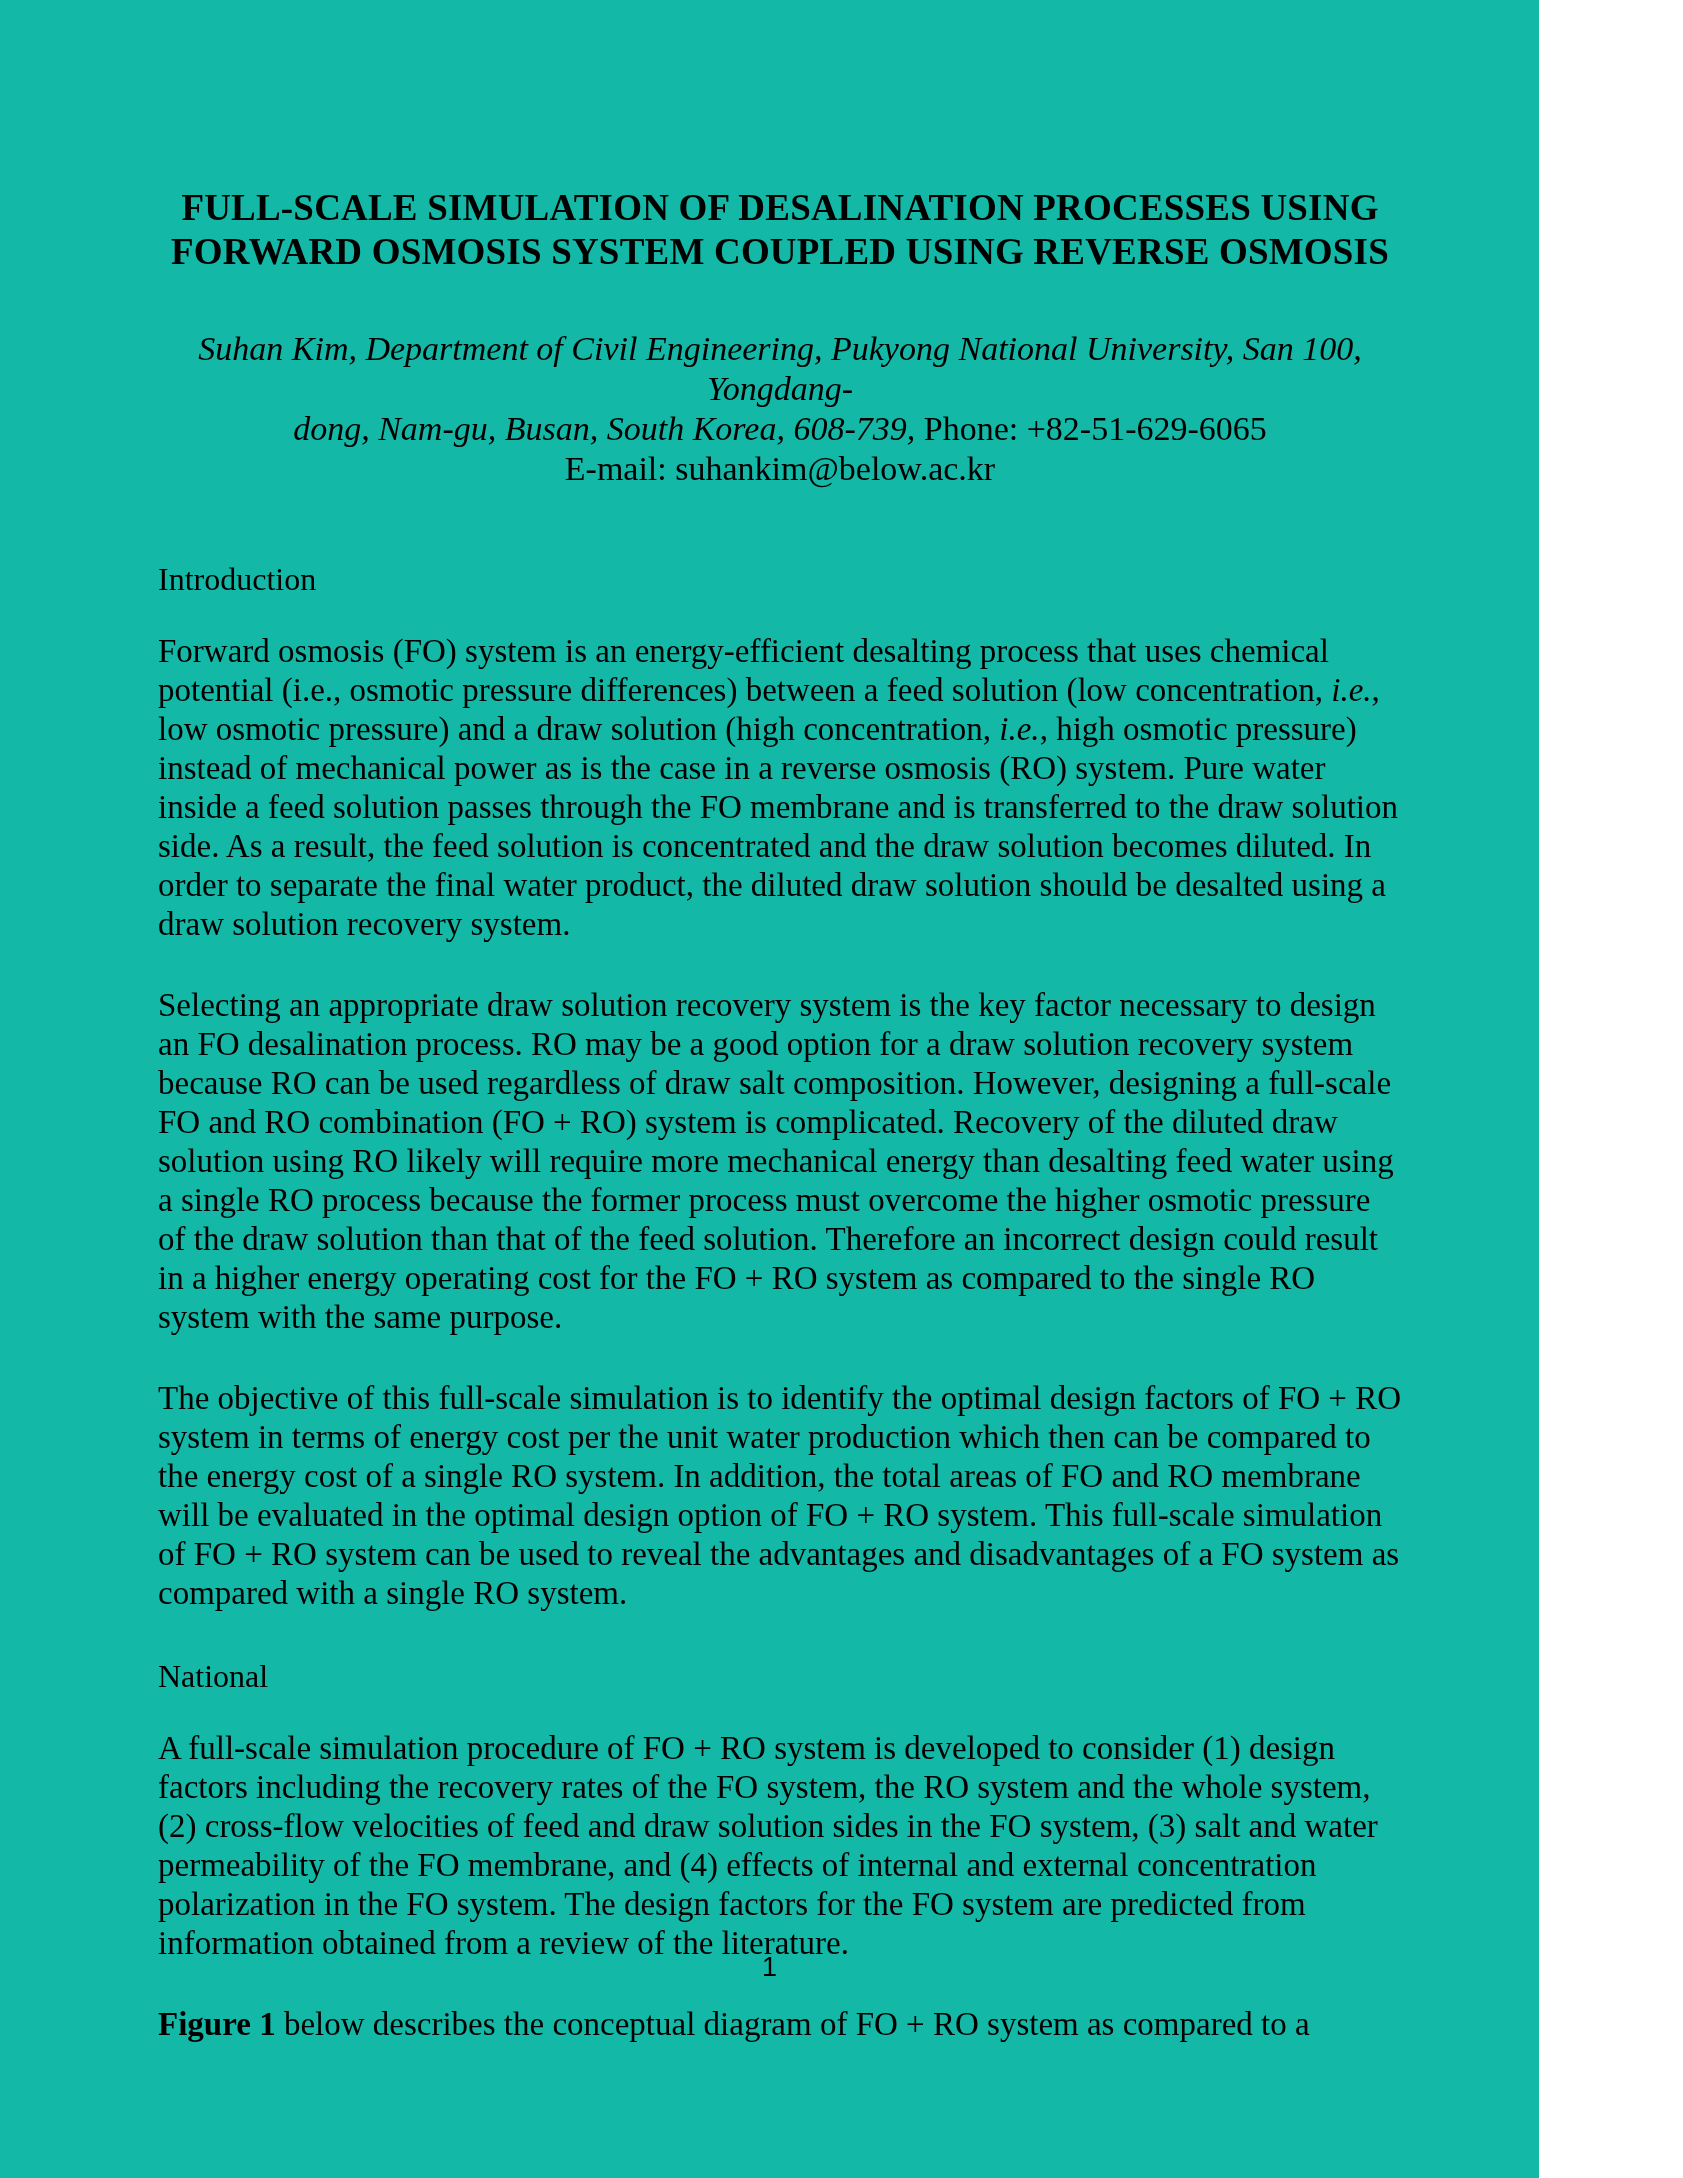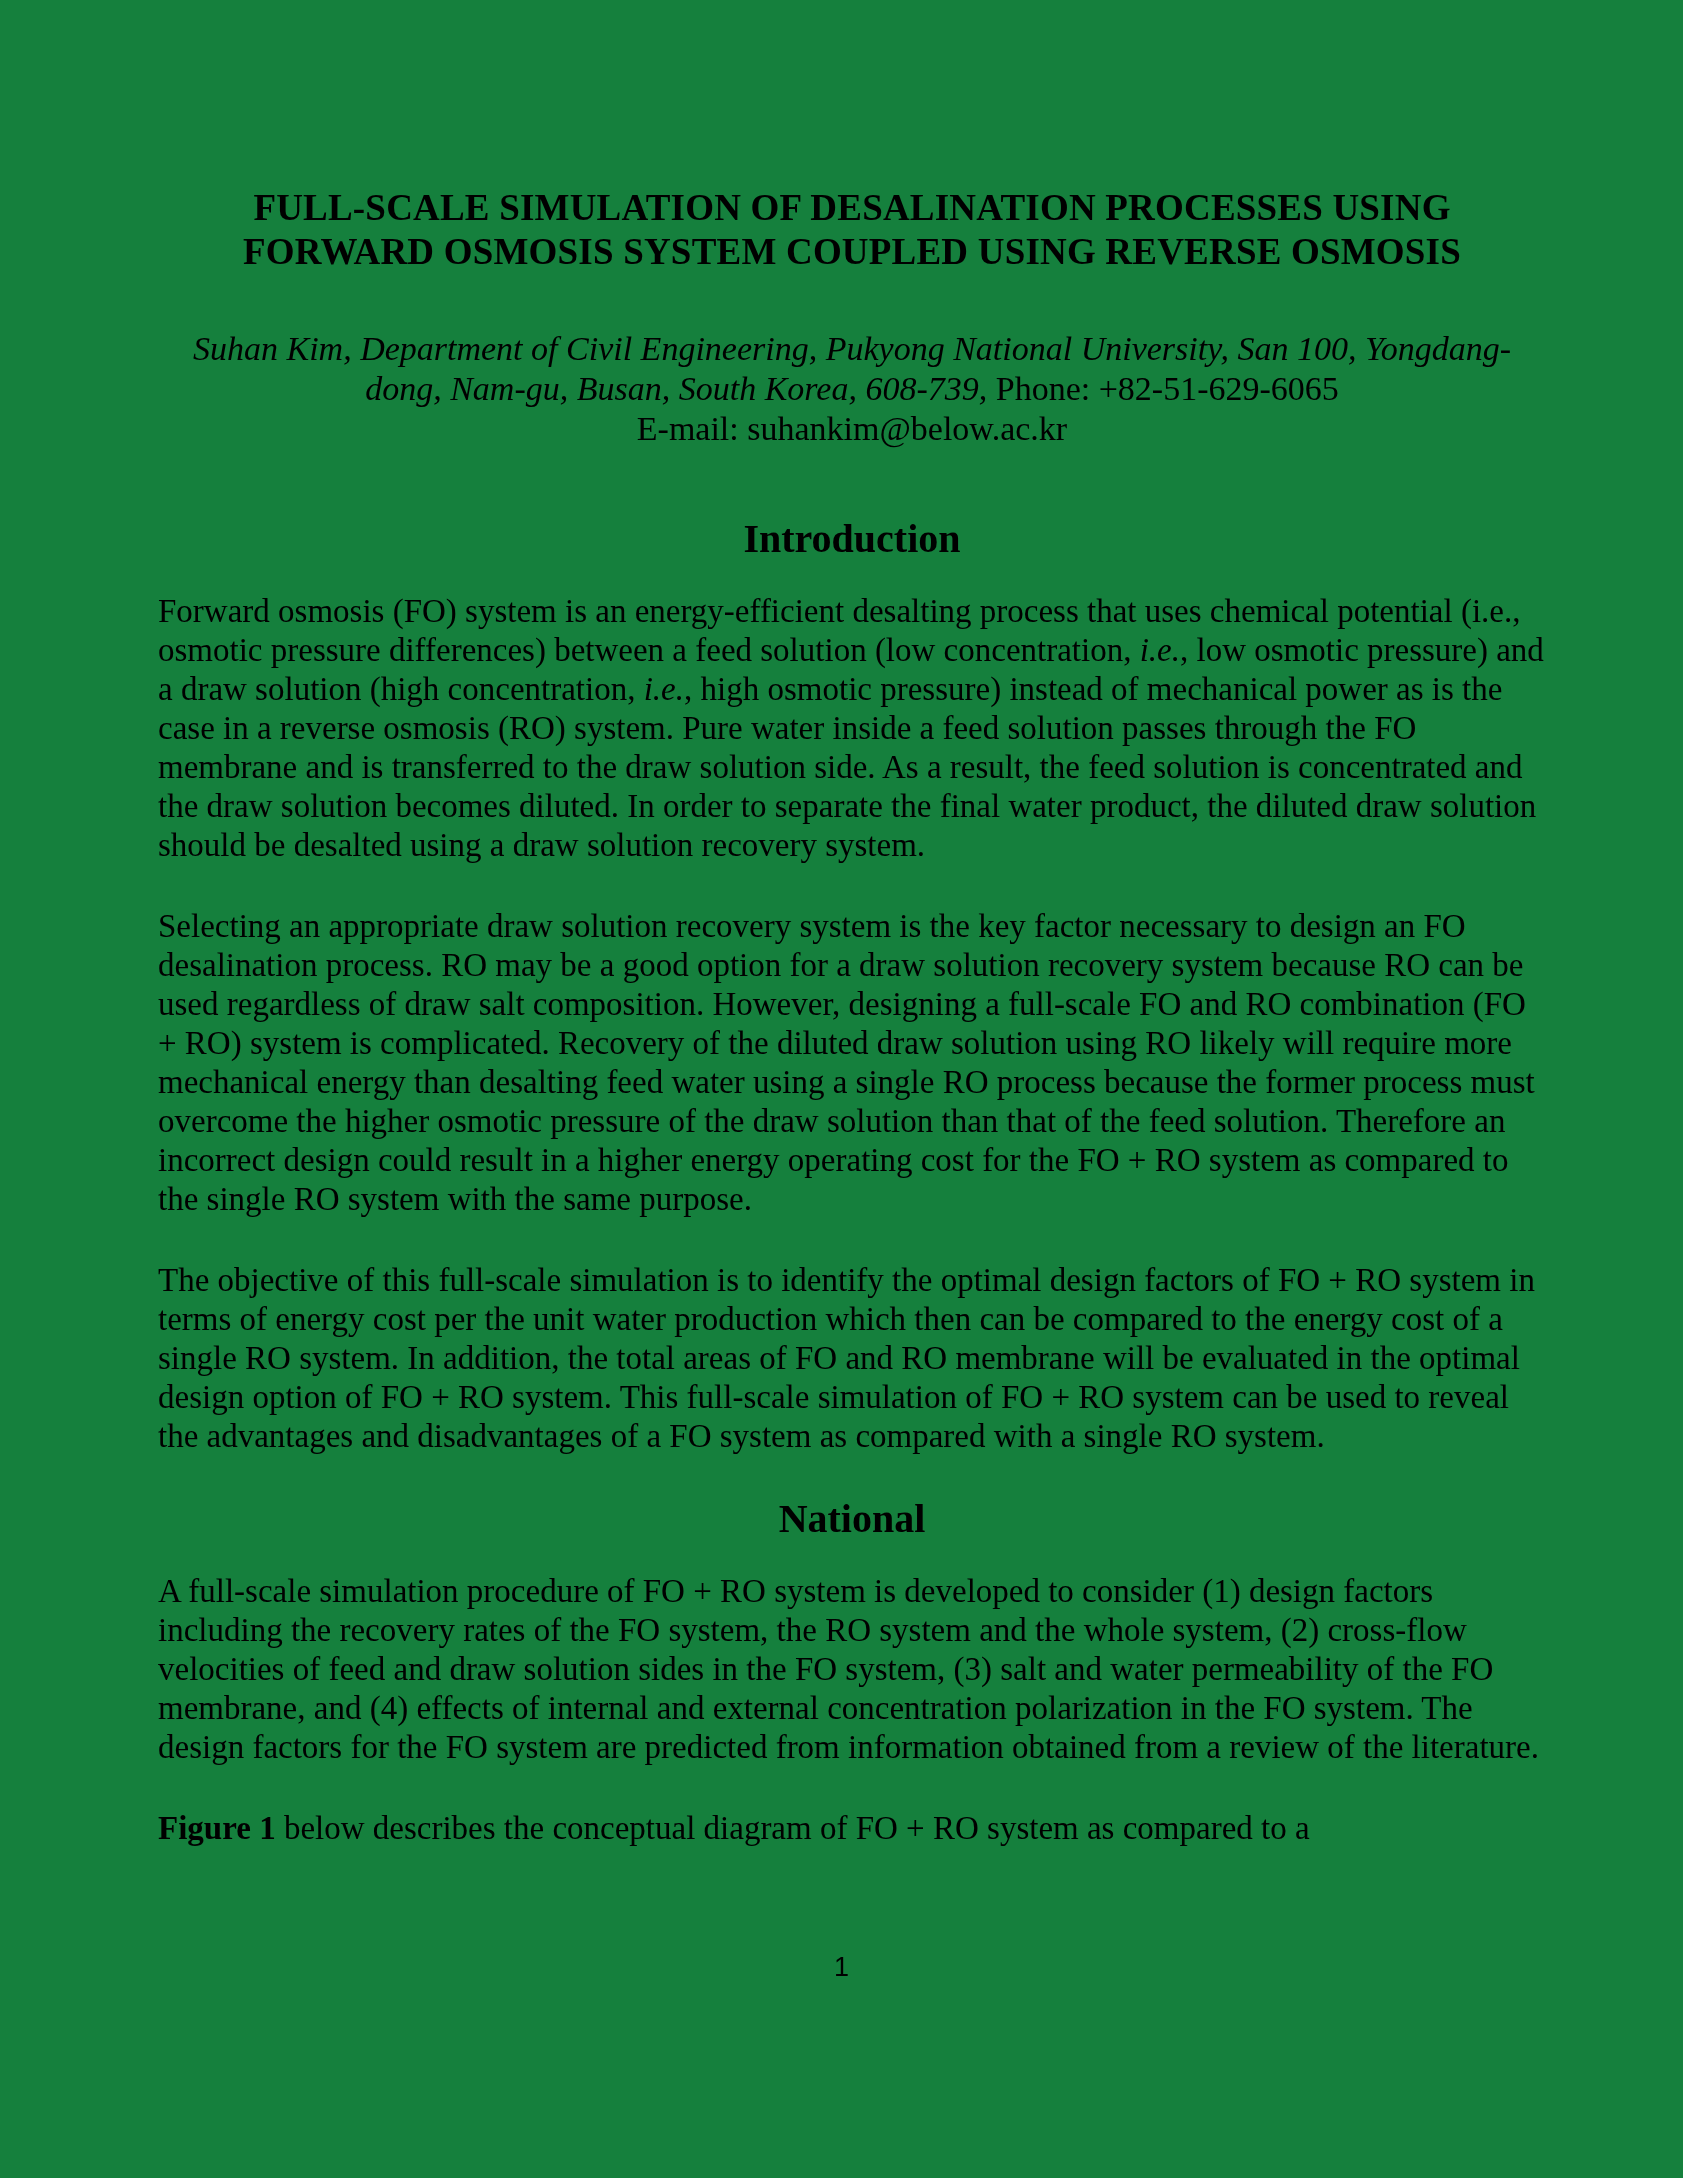--- a/index.html
+++ b/index.html
@@ -2,23 +2,23 @@
 <html><head>
 <meta charset="utf-8">
 <style>
   html, body {
     margin: 0;
     padding: 0;
     background: #ffffff;
   }
   .page {
     position: relative;
-    width: 1683px;
+    width: 1539px;
     height: 2178px;
-    background: #15803d;
+    background: #14b8a6;
     color: #000000;
     font-family: "Liberation Serif", "DejaVu Serif", serif;
     box-sizing: border-box;
     padding: 186px 137px 0 158px;
     overflow: hidden;
   }
   .doc-title {
     font-size: 37px;
     font-weight: bold;
     line-height: 44px;
@@ -27,24 +27,23 @@
     letter-spacing: 0.2px;
   }
   .authors {
     font-size: 34px;
     line-height: 40px;
     text-align: center;
     margin: 0 0 69px 0;
   }
   .authors .it { font-style: italic; }
   .section-heading {
-    font-size: 40px;
-    font-weight: bold;
+    font-size: 32px;
+    font-weight: normal;
     line-height: 42px;
-    text-align: center;
     margin: 0 0 32px 0;
   }
   .section-heading.later { margin-top: 42px; }
   .body-para {
     font-size: 33px;
     line-height: 39px;
     text-align: left;
     margin: 0 0 42px 0;
   }
   .page-number {

